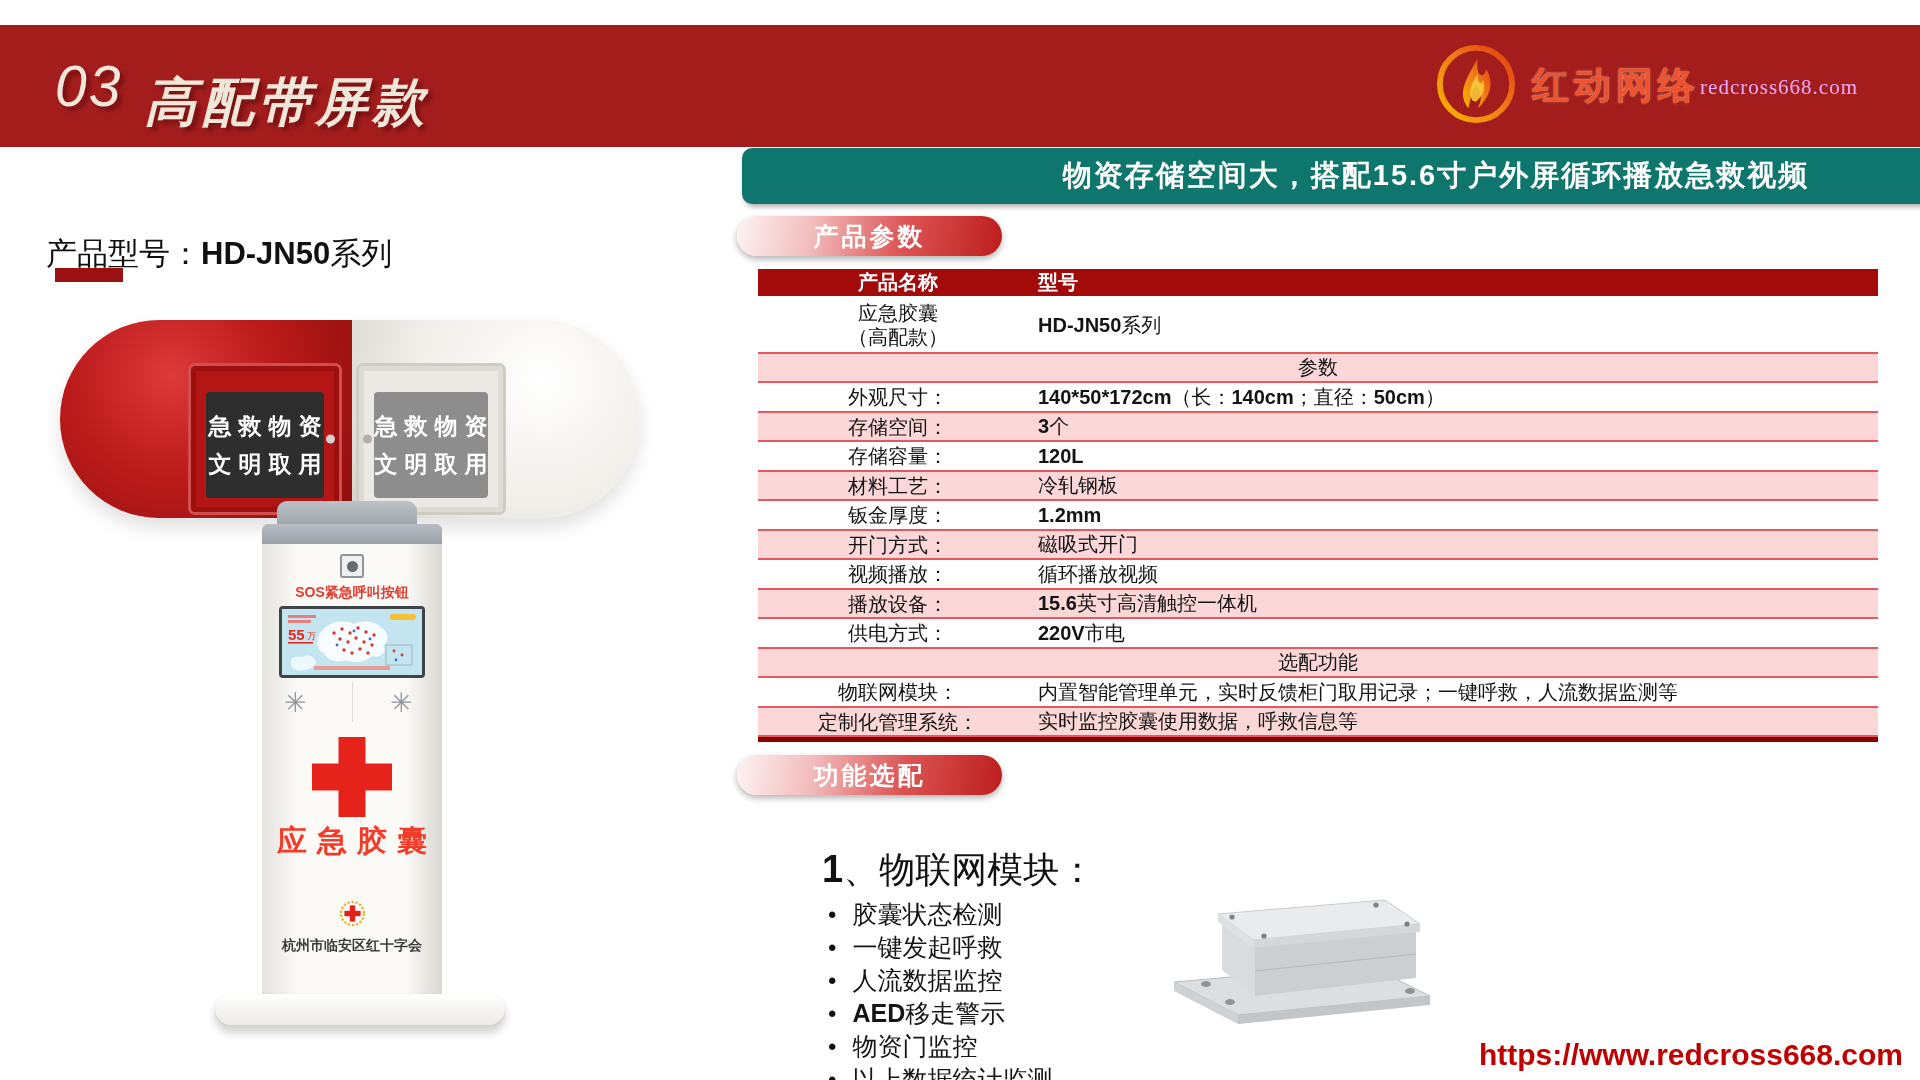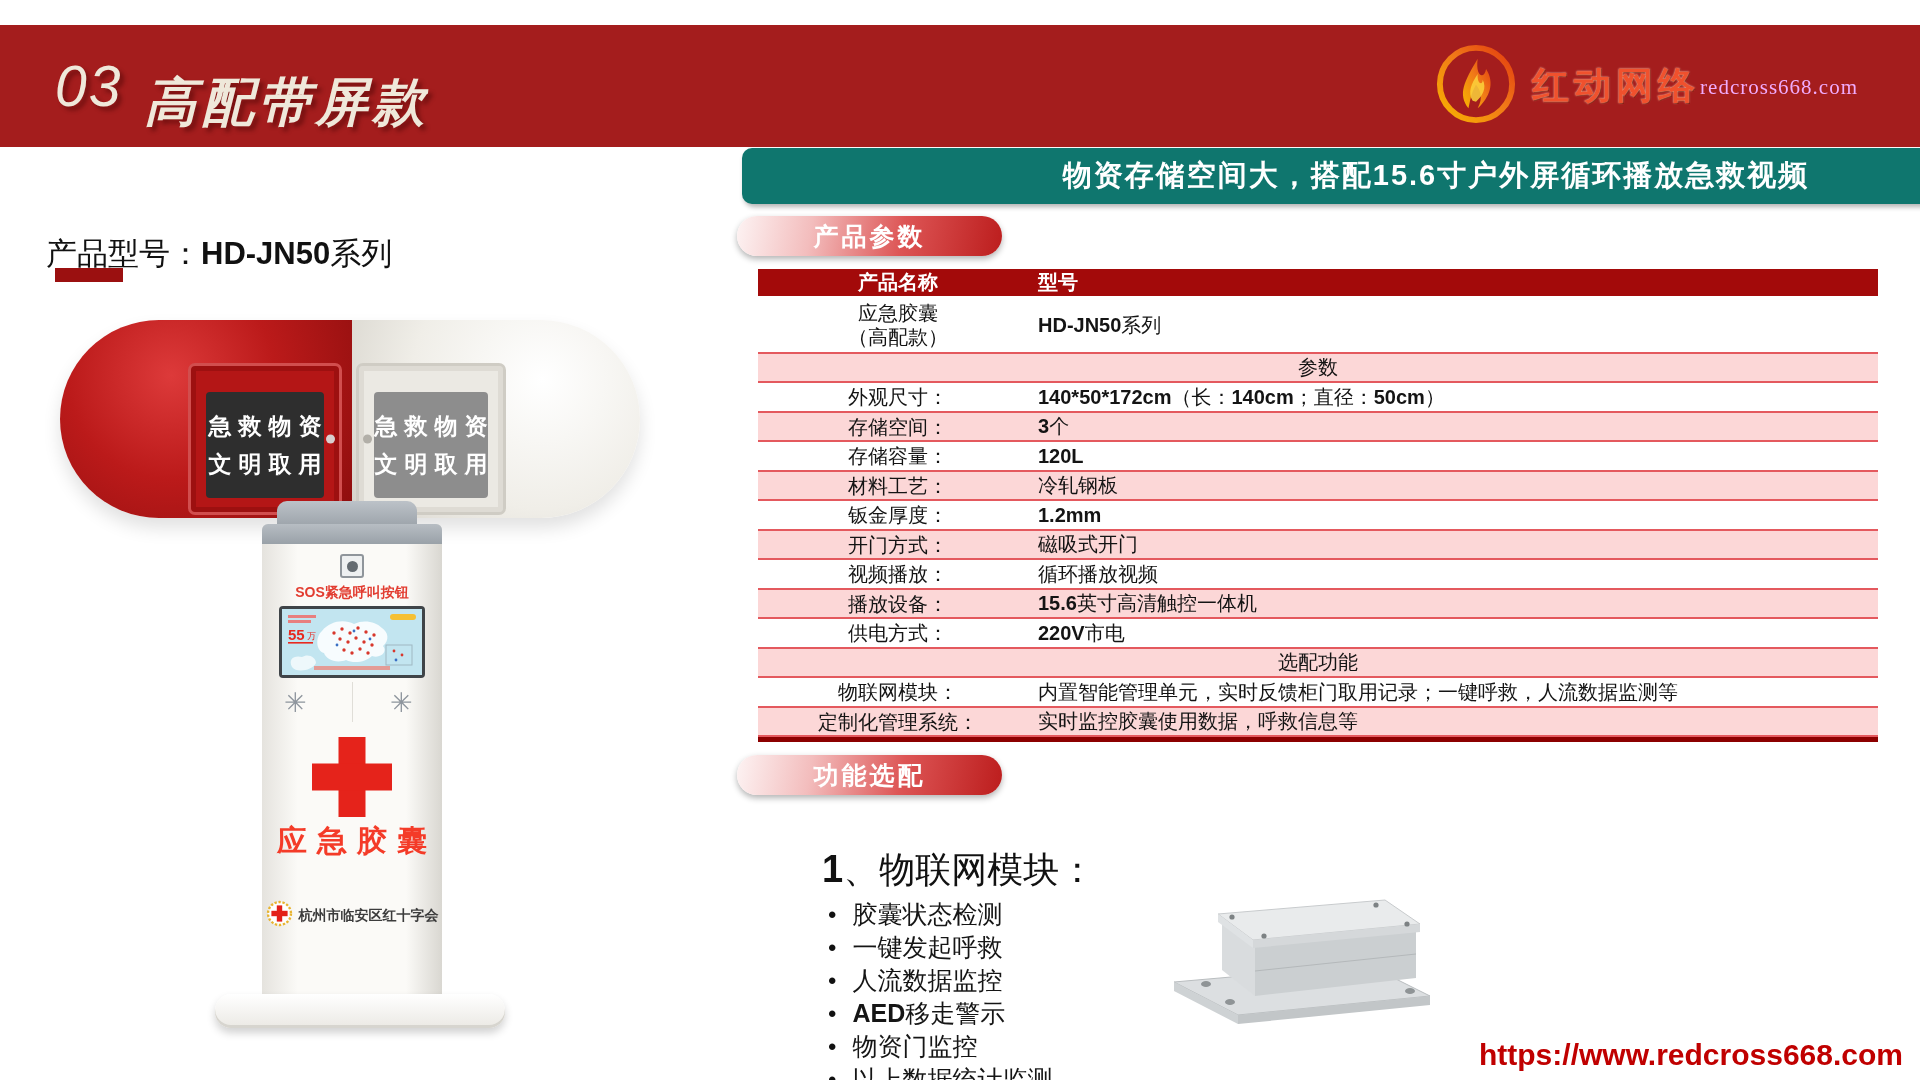--- a/index.html
+++ b/index.html
@@ -69,21 +69,21 @@
   .star-2{ left:128px; top:163px; }
   .door-seam{ position:absolute; left:50%; top:158px; width:1px; height:40px; background:#e0ded8; }
   .cross{ position:absolute; left:50%; top:213px; transform:translateX(-50%); width:80px; height:80px; }
   .cross::before{ content:""; position:absolute; left:50%; top:0; transform:translateX(-50%);
                   width:27px; height:80px; background:#e5231b; }
   .cross::after{ content:""; position:absolute; top:50%; left:0; transform:translateY(-50%);
                  width:80px; height:27px; background:#e5231b; }
   .ped-name{ position:absolute; top:297px; width:100%; text-align:center; font-size:30px;
              font-weight:800; color:#f43b28; letter-spacing:10px; text-indent:10px; white-space:nowrap; }
   .ped-org{ position:absolute; top:376px; width:100%; display:flex; align-items:center;
-            justify-content:center; gap:6px; }
+            justify-content:center; gap:6px;flex-direction:column; }
   .ped-org-text{ font-size:14px; font-weight:700; color:#3c3c3c; white-space:nowrap; }
   .base{ position:absolute; left:215px; top:994px; width:290px; height:34px;
          background:linear-gradient(#ffffff,#ebe9e4); border-radius:16px;
          box-shadow:0 5px 9px rgba(0,0,0,.18), inset 0 -3px 0 #d7d5cf; }
 
   
   .headline{ position:absolute; left:742px; top:148px; width:1344px; height:56px;
              background:#0f766e; border-radius:10px; display:flex; align-items:center;
              justify-content:center; color:#fff; font-weight:800; font-size:29px;
              letter-spacing:2px; box-shadow:2px 3px 5px rgba(0,0,0,.3);padding-left:44px; }

